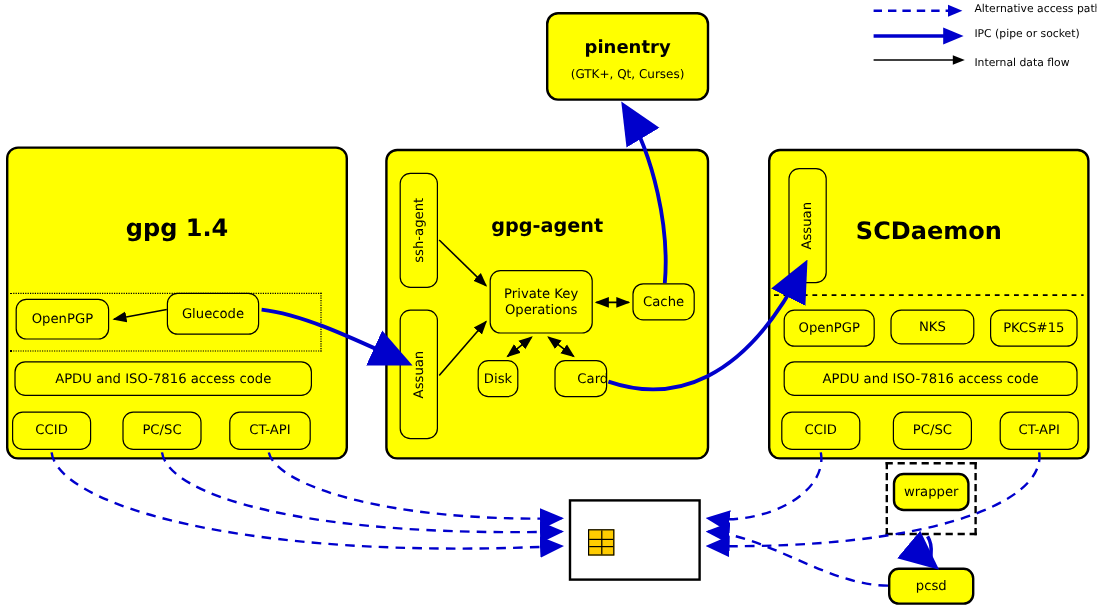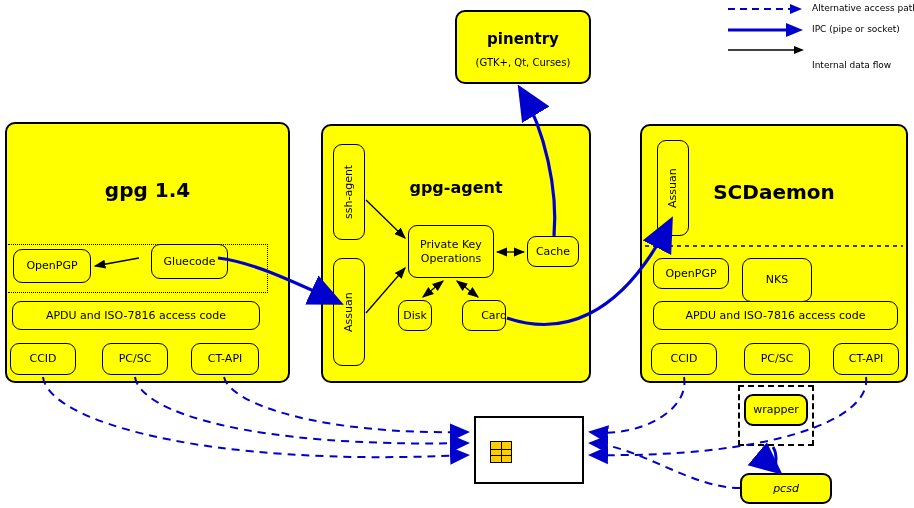--- a/index.html
+++ b/index.html
@@ -35,35 +35,35 @@
 
     <line x1="728" y1="30" x2="789" y2="30" stroke="#0000cc" stroke-width="3"></line>
     <polygon points="786,23 803,30 786,37" fill="#0000cc"></polygon>
 
     <line x1="728" y1="50" x2="796" y2="50" stroke="#000000" stroke-width="1.4"></line>
     <polygon points="794,46 804,50 794,54" fill="#000000"></polygon>
   </svg>
 
   <div class="legend-row" style="left:812px;top:3px;">Alternative access paths</div>
   <div class="legend-row" style="left:812px;top:24px;">IPC (pipe or socket)</div>
-  <div class="legend-row" style="left:812px;top:60px;text-align:center;">Internal data flow</div>
+  <div class="legend-row" style="left:812px;top:48px;text-align:center;">Internal data flow</div>
 
   <div class="proc" style="left:455px;top:10px;width:136px;height:74px;">
     <div class="proc-title pinentry-main" style="top:18px;">pinentry</div>
     <div class="proc-title pinentry-sub" style="top:45px;font-weight:normal;">(GTK+, Qt, Curses)</div>
   </div>
 
   <div class="proc" style="left:5px;top:122px;width:285px;height:261px;">
     <div class="proc-title" style="top:54px;font-size:20px;">gpg 1.4</div>
   </div>
 
   <div class="dotgroup" style="left:8px;top:244px;width:260px;height:49px;border-left:none;"></div>
 
   <div class="subbox" style="left:13px;top:249px;width:78px;height:34px;">OpenPGP</div>
-  <div class="subbox" style="left:151px;top:244px;width:77px;height:35px;">Gluecode</div>
+  <div class="subbox" style="left:139px;top:244px;width:77px;height:35px;">Gluecode</div>
   <div class="subbox" style="left:12px;top:301px;width:248px;height:29px;">APDU and ISO-7816 access code</div>
   <div class="subbox" style="left:10px;top:343px;width:66px;height:32px;">CCID</div>
   <div class="subbox" style="left:102px;top:343px;width:66px;height:32px;">PC/SC</div>
   <div class="subbox" style="left:191px;top:343px;width:68px;height:32px;">CT-API</div>
 
   <div class="proc" style="left:321px;top:124px;width:270px;height:259px;">
     <div class="proc-title" style="top:52px;font-size:16px;">gpg-agent</div>
   </div>
 
   <div class="subbox vert" style="left:333px;top:144px;width:32px;height:96px;">ssh-agent</div>
@@ -82,31 +82,32 @@
     <div class="proc-title" style="top:54px;font-size:20px;">SCDaemon</div>
   </div>
 
   <div class="subbox vert" style="left:657px;top:140px;width:32px;height:96px;">Assuan</div>
 
   <svg class="layer">
     <line x1="645" y1="246" x2="903" y2="246" stroke="#000000" stroke-width="1.4" stroke-dasharray="4,4"></line>
   </svg>
 
   <div class="subbox" style="left:653px;top:258px;width:76px;height:31px;">OpenPGP</div>
-  <div class="subbox" style="left:742px;top:258px;width:70px;height:44px;">NKS</div>
+  <div class="subbox" style="left:742px;top:258px;width:70px;height:29px;">NKS</div>
+  <div class="subbox" style="left:825px;top:258px;width:73px;height:31px;">PKCS#15</div>
 
   <div class="subbox" style="left:653px;top:301px;width:245px;height:29px;">APDU and ISO-7816 access code</div>
 
   <div class="subbox" style="left:651px;top:343px;width:66px;height:32px;">CCID</div>
   <div class="subbox" style="left:744px;top:343px;width:66px;height:32px;">PC/SC</div>
   <div class="subbox" style="left:833px;top:343px;width:66px;height:32px;">CT-API</div>
 
   <div class="dashgroup" style="left:738px;top:385px;width:76px;height:61px;"></div>
   <div class="subbox" style="left:744px;top:394px;width:64px;height:32px;border:2px solid #000;">wrapper</div>
-  <div class="subbox" style="left:740px;top:473px;width:92px;height:31px;border:2px solid #000;font-style:italic;">pcsd</div>
+  <div class="subbox" style="left:740px;top:473px;width:72px;height:31px;border:2px solid #000;">pcsd</div>
 
   <div id="card" style="left:474px;top:416px;width:110px;height:68px;">
     <div id="chip" style="left:14px;top:23px;width:22px;height:22px;">
       <div id="chipv"></div>
     </div>
   </div>
 
   <svg class="layer">
     <defs>
       <marker id="blk" markerWidth="9" markerHeight="9" refX="8" refY="4.5" orient="auto">

